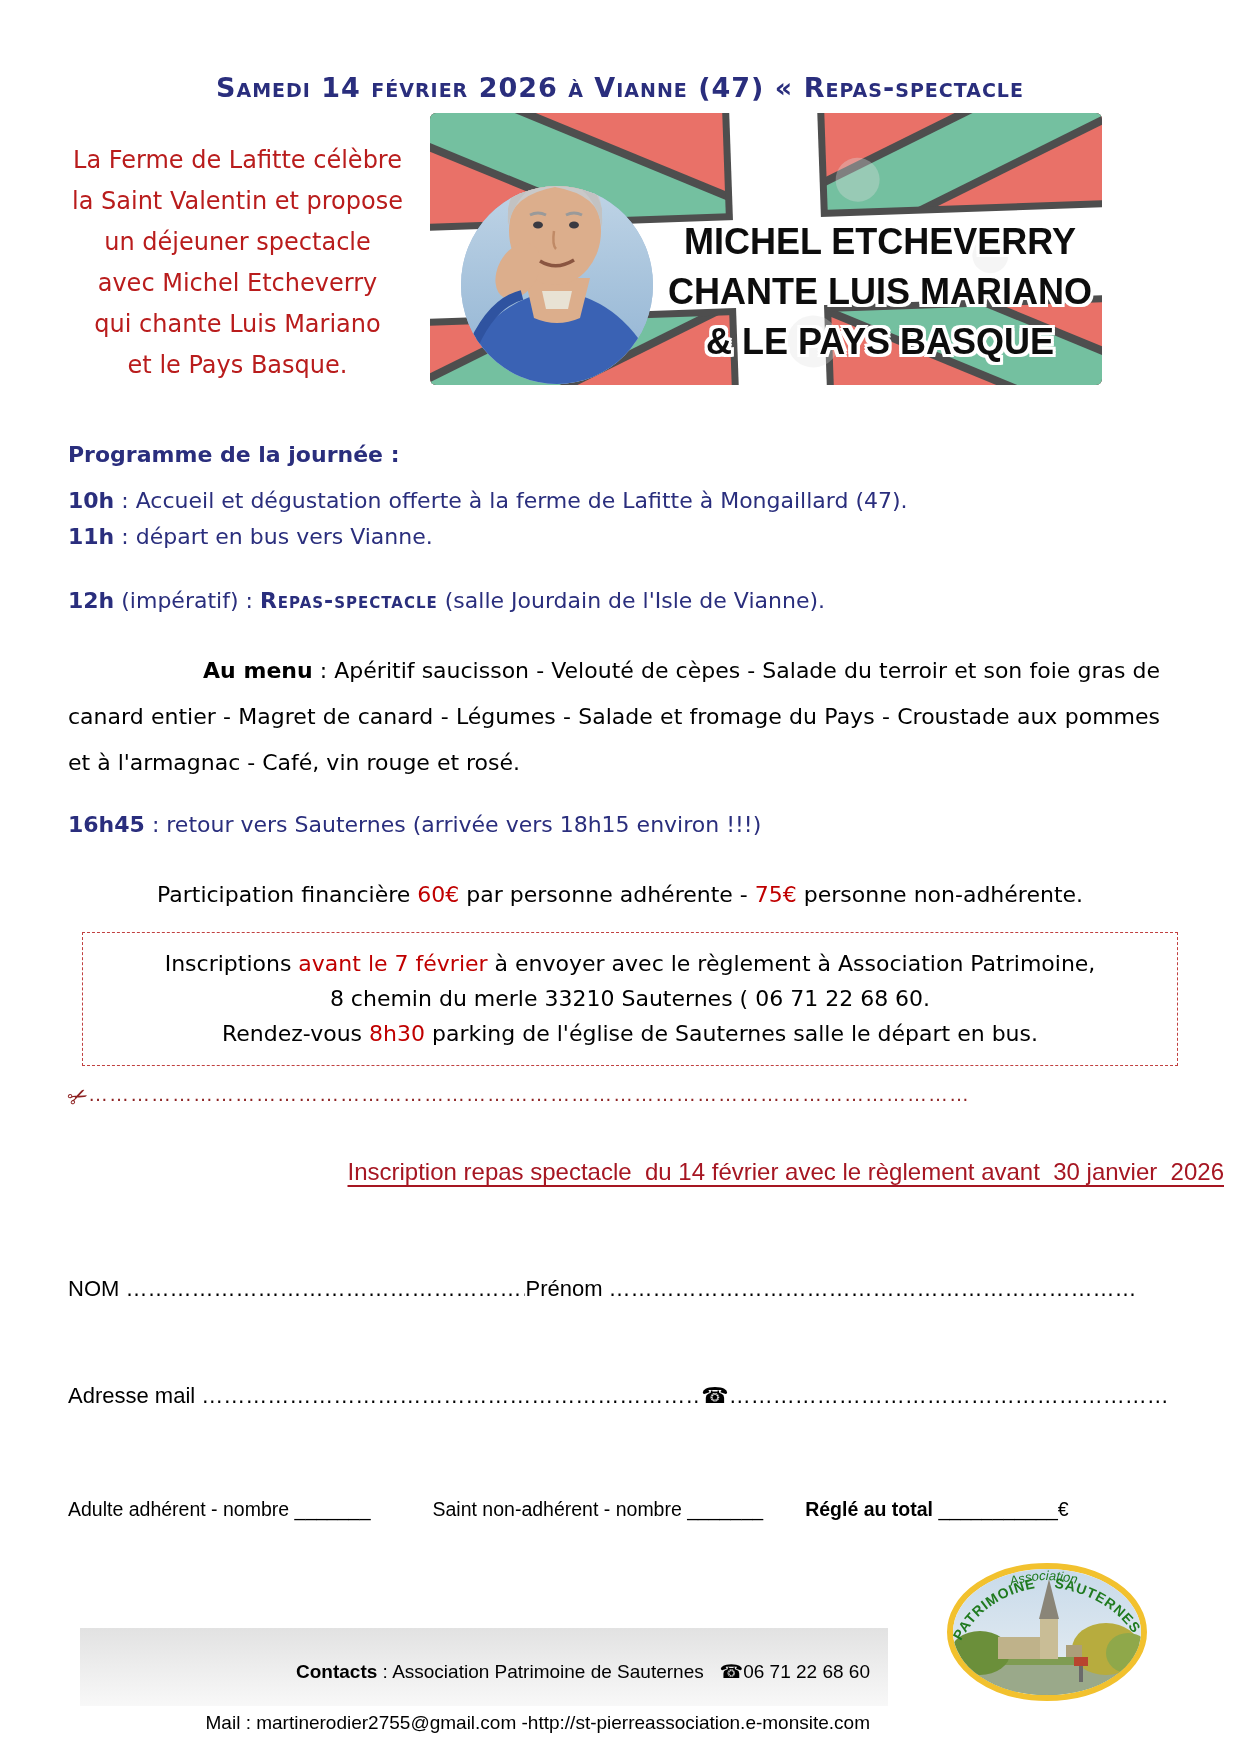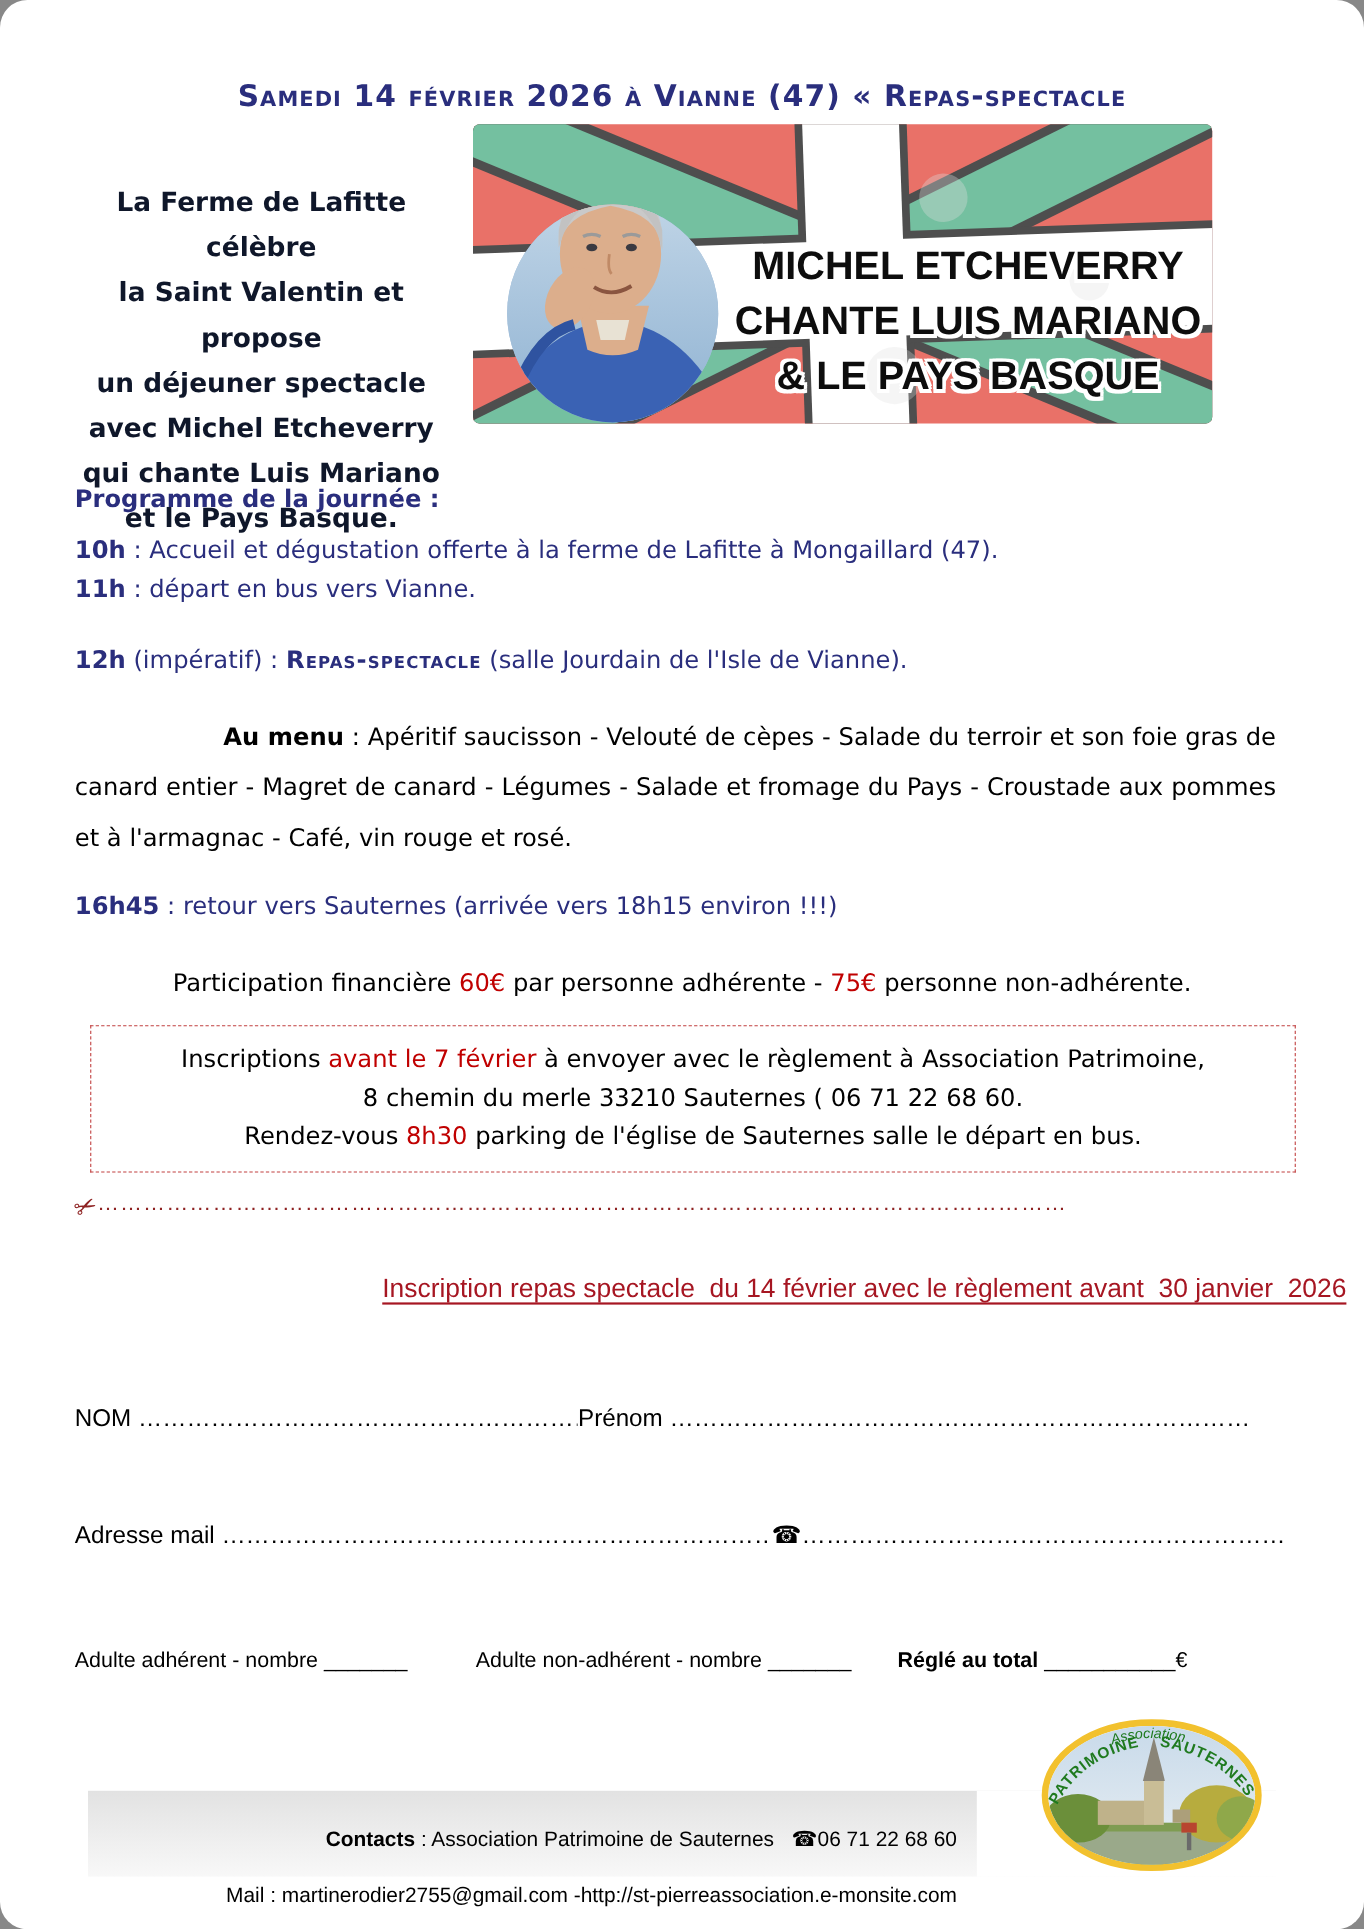--- a/index.html
+++ b/index.html
@@ -1,33 +1,33 @@
 <!DOCTYPE html>
 <html><head>
 <meta charset="utf-8">
 <style>
   html,body{margin:0;padding:0;background:#888;}
   .page{
     position:relative;width:1240px;height:1754px;margin:0 auto;
     background:#ffffff;overflow:hidden;
-    font-family:"Liberation Sans",sans-serif;color:#111;border-radius:25px;
+    font-family:"Liberation Sans",sans-serif;color:#111;
   }
   .comic{font-family:"DejaVu Sans",sans-serif;}
   .abs{position:absolute;}
 
   
   .event-title{
     top:72px;left:0;right:0;text-align:center;
     font-variant:small-caps;font-weight:bold;font-size:27px;
     color:#2A2E7D;letter-spacing:1px;
   }
 
   
   .intro{top:140px;left:70px;width:335px;text-align:center;
-    color:#0f172a;font-weight:bold;font-size:24px;line-height:41px;margin-top:24px;}
+    color:#b91c1c;font-weight:normal;font-size:24px;line-height:41px;}
 
   
   .banner{top:113px;left:430px;width:672px;height:272px;}
   .banner svg{display:block;}
   .banner-text{
     position:absolute;left:232px;top:60px;width:436px;text-align:center;
     font-family:"Liberation Sans",sans-serif;font-weight:800;font-size:36px;line-height:50px;
     color:#0d0d0d;letter-spacing:0px;
     text-shadow:-3px -3px 0 #fff,3px -3px 0 #fff,-3px 3px 0 #fff,3px 3px 0 #fff,-3px 0 0 #fff,3px 0 0 #fff,0 -3px 0 #fff,0 3px 0 #fff;
     margin-top:44px;
@@ -210,21 +210,21 @@
 
   <div class="abs fline nomline">
     <span>NOM </span><span class="leader l-nom">………………………………………………………………</span><span>Prénom </span><span class="leader l-prenom">………………………………………………………………</span>
   </div>
 
   <div class="abs fline mailline">
     <span>Adresse mail </span><span class="leader l-mail">………………………………………………………………</span><span class="phone-glyph">☎</span><span class="leader l-phone">………………………………………………………………</span>
   </div>
 
   <div class="abs adults">
-    <span>Adulte adhérent - nombre </span><span>_______</span><span class="gap1"></span><span>Adulte non-adhérent - nombre </span><span>_______</span><span class="gap2"></span><span class="bold">Réglé au total </span><span>___________</span><span>€</span>
+    <span>Adulte adhérent - nombre </span><span>_______</span><span class="gap1"></span><span>Saint non-adhérent - nombre </span><span>_______</span><span class="gap2"></span><span class="bold">Réglé au total </span><span>___________</span><span>€</span>
   </div>
 
   <div class="abs footer-band">
     <div class="logo-backing"></div>
     <div class="footer-text">
       <div class="f1">
         <b>Contacts</b><span> : Association Patrimoine de Sauternes   </span><span>☎</span><span>06 71 22 68 60</span>
       </div>
       <div class="f2">Mail : martinerodier2755@gmail.com -http://st-pierreassociation.e-monsite.com</div>
     </div>

